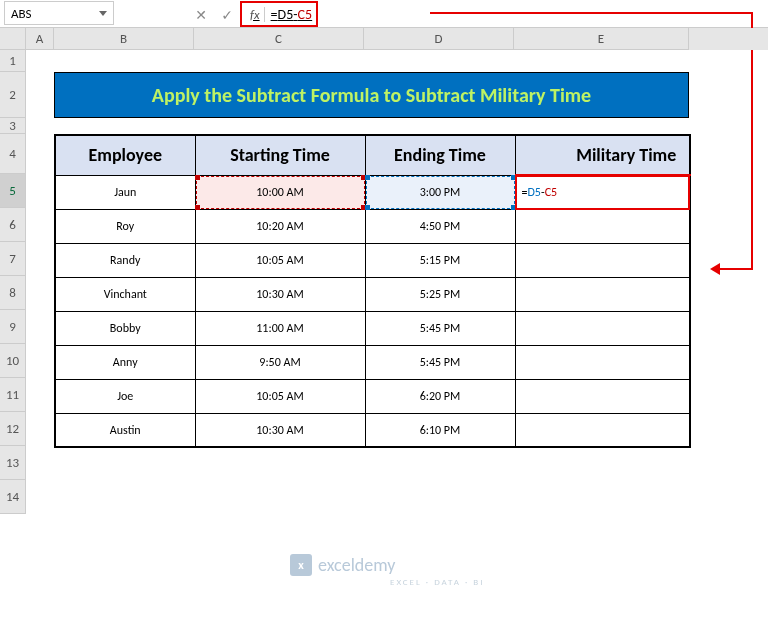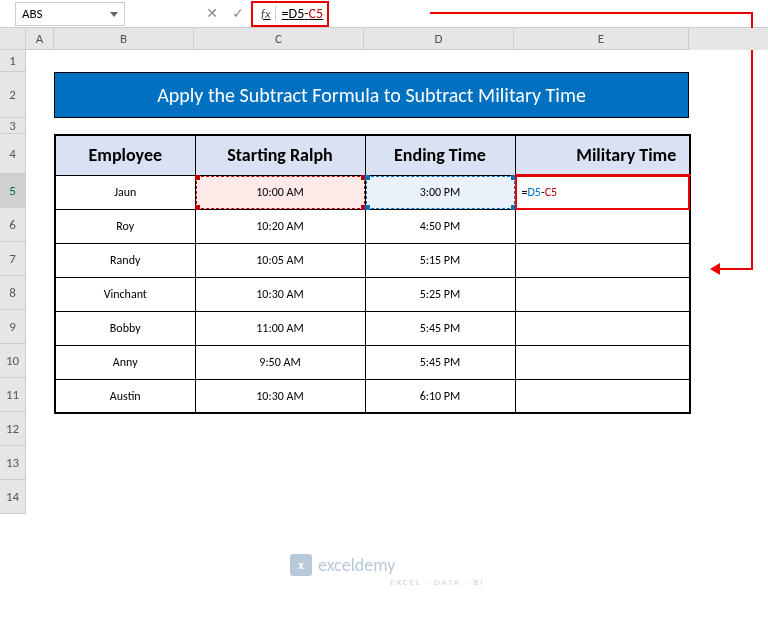--- a/index.html
+++ b/index.html
@@ -1,18 +1,18 @@
 <!DOCTYPE html>
 <html><head>
 <meta charset="utf-8">
 <style>
   * { box-sizing: border-box; margin: 0; padding: 0; }
   body { font-family: Calibri, Arial, sans-serif; background: #fff; width: 768px; height: 624px; position: relative; overflow: hidden; }
   
-  .formula-bar { display: flex; align-items: center; height: 28px; border-bottom: 1px solid #ccc; background: #fff; padding-left: 11px; }
+  .formula-bar { display: flex; align-items: flex-end; height: 28px; border-bottom: 1px solid #ccc; background: #fff; }
   .name-box { width: 110px; height: 24px; border: 1px solid #ccc; margin: 2px 4px; display: flex; align-items: center; padding: 0 6px; font-size: 13px; position: relative; background: #fff; }
   .name-box::after { content: ''; position: absolute; right: 6px; top: 9px; border-left: 4px solid transparent; border-right: 4px solid transparent; border-top: 5px solid #666; }
   .fb-gap { width: 70px; }
   .fb-btn { width: 26px; height: 24px; display: flex; align-items: center; justify-content: center; color: #666; font-size: 14px; }
   .fb-cancel { color: #888; font-size: 14px; }
   .fb-enter { color: #888; font-size: 14px; }
   .fx-box { display: flex; align-items: center; border: 2px solid #e60000; height: 26px; padding: 0 4px; text-decoration: underline; }
   .fx-label { font-style: italic; font-size: 13px; color: #555; padding: 0 4px; border-right: 1px solid #ccc; margin-right: 6px; }
   .formula-text { font-size: 14px; }
   .formula-text .dpart { color: #000; }
@@ -32,21 +32,21 @@
   .row-headers { display: flex; flex-direction: column; width: 26px; background: #e6e6e6; }
   .rh { border-right: 1px solid #ccc; border-bottom: 1px solid #ccc; display: flex; align-items: center; justify-content: center; font-size: 13px; color: #555; }
   .rh1 { height: 22px; }
   .rh2 { height: 46px; }
   .rh3 { height: 16px; }
   .rh4 { height: 40px; }
   .rhd { height: 34px; }
   .rh5-active { background: #d0d0d0; color: #0a6b3c; }
   
   .content { position: relative; flex: 1; }
-  .title-bar { position: absolute; left: 28px; top: 22px; width: 635px; height: 46px; background: #0070c0; color: #ffffff; display: flex; align-items: center; justify-content: center; font-size: 20px; font-weight: normal; border: 1px solid #000; }
+  .title-bar { position: absolute; left: 28px; top: 22px; width: 635px; height: 46px; background: #0070c0; color: #bef264; display: flex; align-items: center; justify-content: center; font-size: 20px; font-weight: bold; border: 1px solid #000; }
   
   .tbl { position: absolute; left: 28px; top: 84px; border: 2px solid #000; border-collapse: collapse; }
   .tbl th { background: #d9e1f2; border: 1px solid #000; font-size: 18px; font-weight: bold; height: 40px; text-align: center; }
   .tbl td { border: 1px solid #000; font-size: 12px; height: 34px; text-align: center; }
   .th-b, .td-b { width: 140px; }
   .th-c, .td-c { width: 170px; }
   .th-d, .td-d { width: 150px; }
   .th-e, .td-e { width: 175px; }
   .tbl th.th-e { border-bottom: 2px solid #e60000; padding-left: 48px; }
   
@@ -124,21 +124,21 @@
       <div class="rh rhd">12</div>
       <div class="rh rhd">13</div>
       <div class="rh rhd">14</div>
     </div>
     <div class="content">
       <div class="title-bar">Apply the Subtract Formula to Subtract Military Time</div>
       <table class="tbl">
         <tbody>
             <tr>
           <th class="th-b">Employee</th>
-          <th class="th-c">Starting Ralph</th>
+          <th class="th-c">Starting Time</th>
           <th class="th-d">Ending Time</th>
           <th class="th-e">Military Time</th>
         </tr>
         <tr>
           <td class="td-b">Jaun</td>
           <td class="td-c cell-c5">
             <span>10:00 AM</span>
             <div class="dash-c5">
               <div class="sq sq-r sq-tl"></div>
                   <div class="sq sq-r sq-tr"></div>
@@ -184,20 +184,26 @@
               <td class="td-d">5:45 PM</td>
               <td class="td-e"></td>
             </tr>
         <tr>
               <td class="td-b">Anny</td>
               <td class="td-c">9:50 AM</td>
               <td class="td-d">5:45 PM</td>
               <td class="td-e"></td>
             </tr>
         <tr>
+              <td class="td-b">Joe</td>
+              <td class="td-c">10:05 AM</td>
+              <td class="td-d">6:20 PM</td>
+              <td class="td-e"></td>
+            </tr>
+        <tr>
               <td class="td-b">Austin</td>
               <td class="td-c">10:30 AM</td>
               <td class="td-d">6:10 PM</td>
               <td class="td-e"></td>
             </tr>
       </tbody>
         </table>
     </div>
   </div>
 </div>

